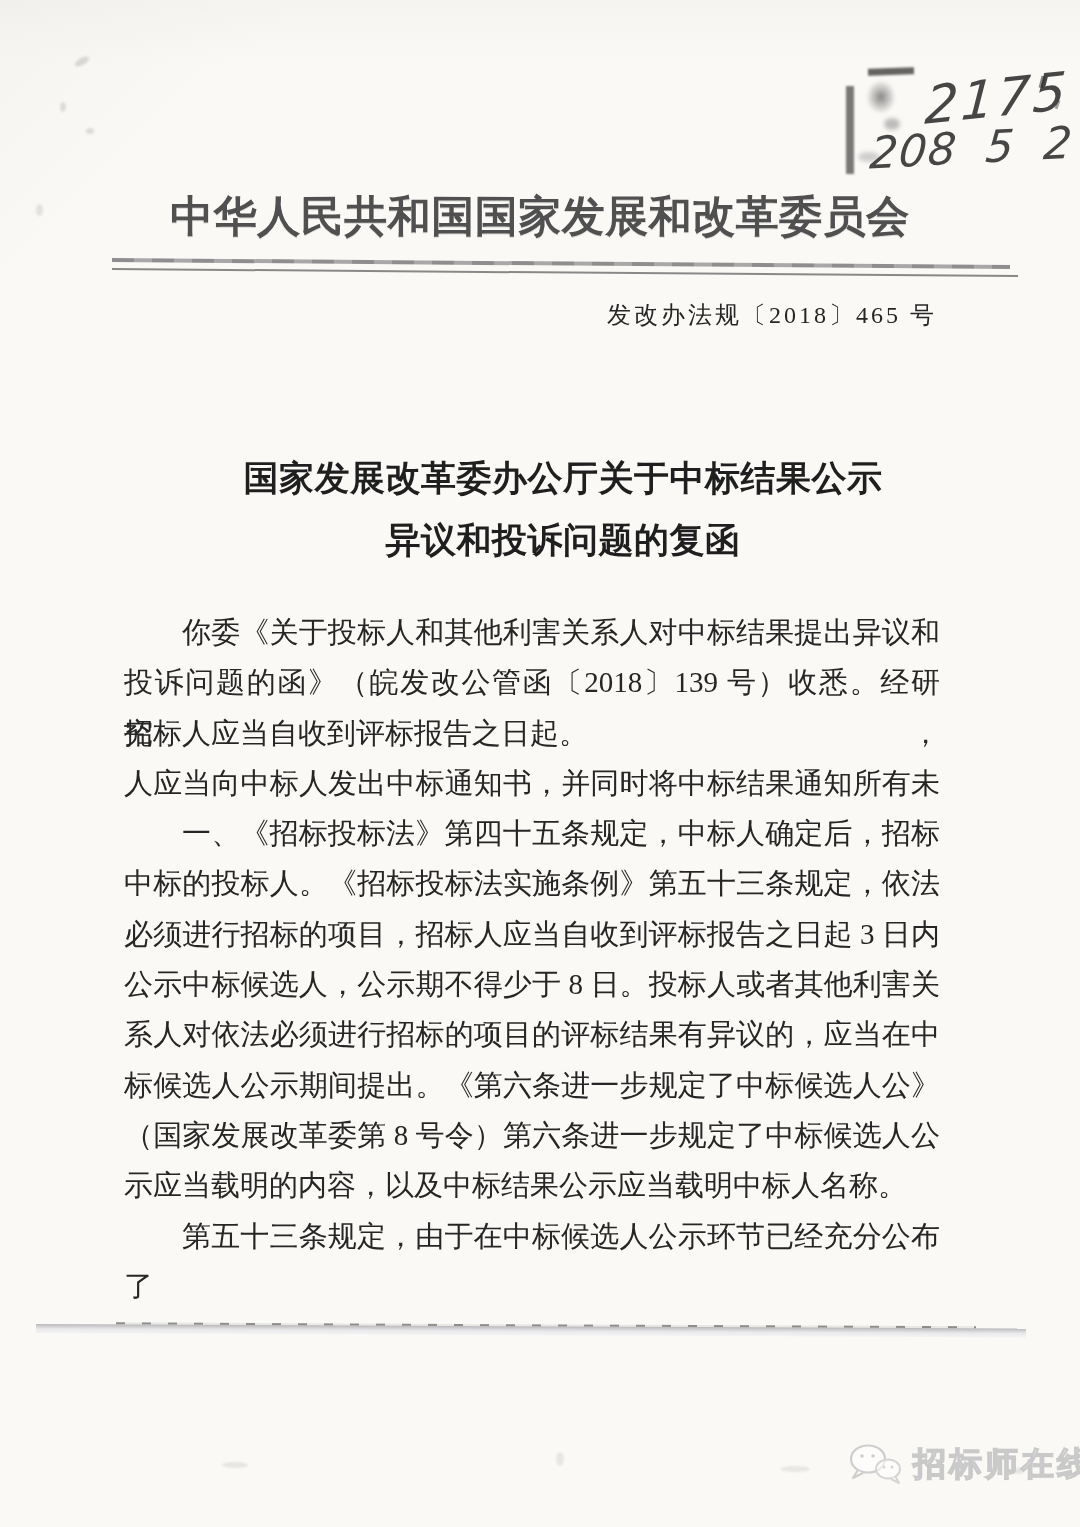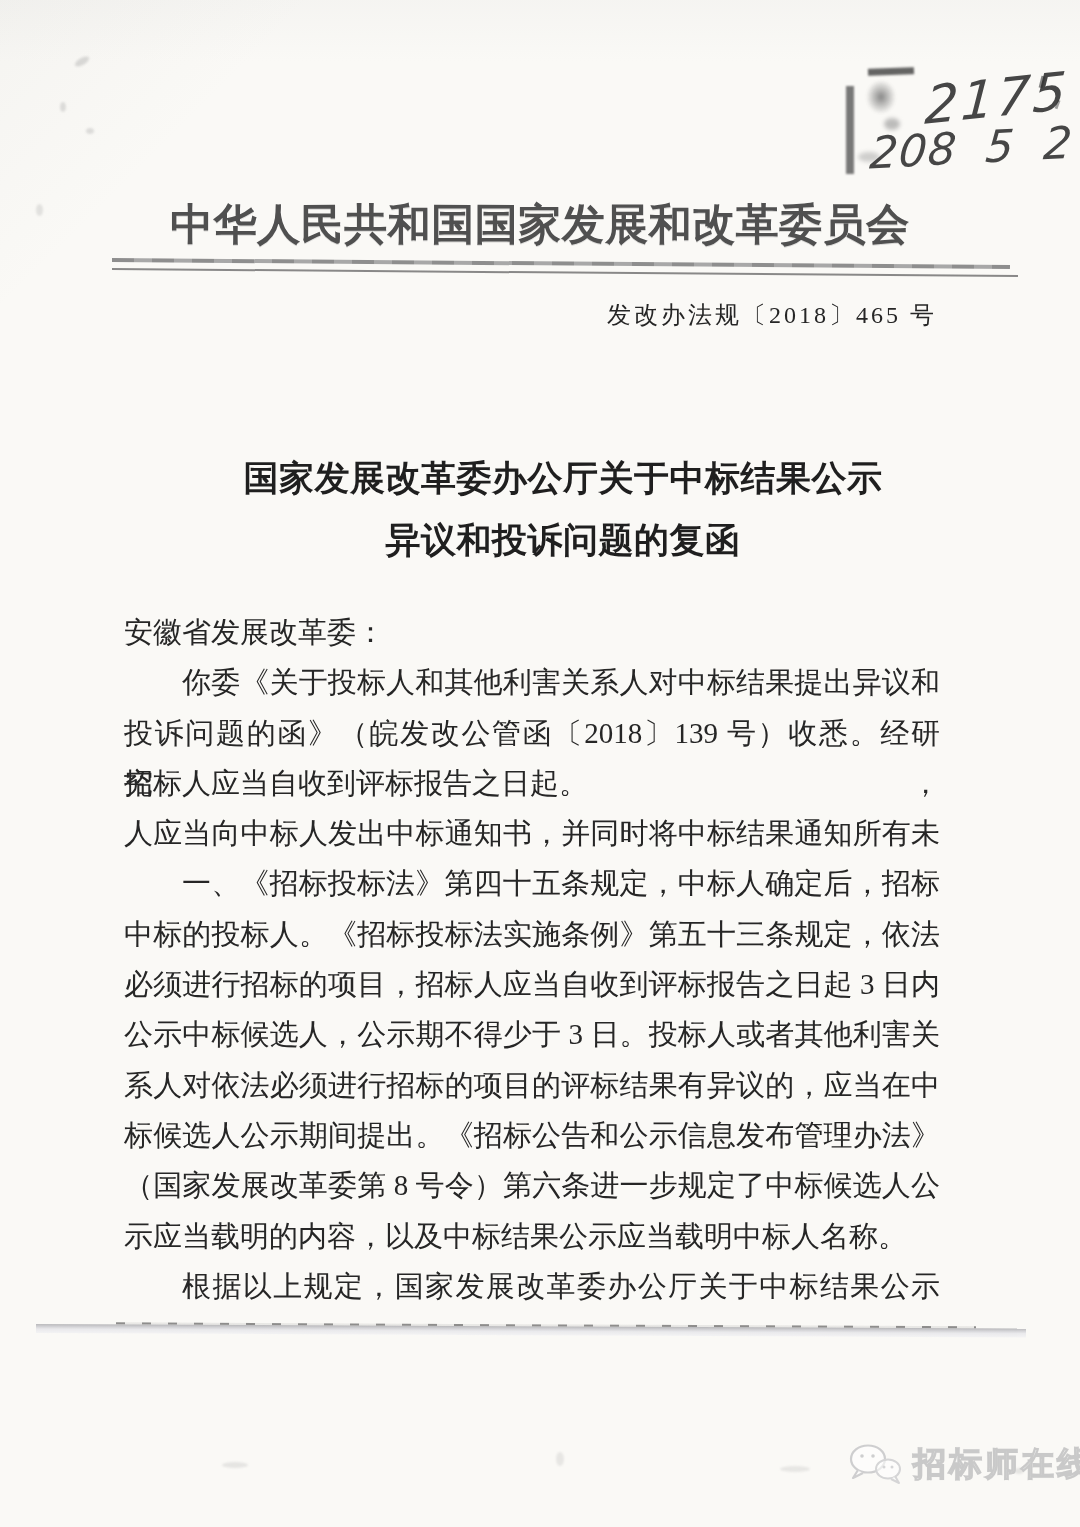--- a/index.html
+++ b/index.html
@@ -50,21 +50,21 @@
   .sp4 { left: 36px;  top: 204px; width: 7px;  height: 12px; opacity:.25; }
   .sp5 { left: 222px; top: 1462px; width: 26px; height: 6px; opacity:.22; }
   .sp6 { left: 556px; top: 1452px; width: 8px;  height: 14px; opacity:.2; }
   .sp7 { left: 780px; top: 1466px; width: 30px; height: 6px; opacity:.2; }
   .sp8 { left: 1014px; top: 1468px; width: 10px; height: 6px; opacity:.22; }
 
   
   .org-name {
     position: absolute;
     left: 0; right: 0; top: 184px;
-    margin: 12px;
+    margin: 4px;
     text-align: center;
     font-size: 43px;
     font-weight: 700;
     letter-spacing: 0.5px;
     color: var(--letterhead-ink, #525252);
     text-shadow: 1px 0 0 rgba(255,255,255,.45), 0 1px 0 rgba(110,110,110,.25);
     filter: contrast(1.05);
   }
   .rule { position: absolute; transform-origin: left center; }
   .rule-top {
@@ -174,34 +174,33 @@
   <div class="rule rule-top"></div>
   <div class="rule rule-bottom"></div>
   <div class="doc-number">发改办法规〔2018〕465 号</div>
 
   <div class="doc-title">
     <div class="t-line">国家发展改革委办公厅关于中标结果公示</div>
     <div class="t-line">异议和投诉问题的复函</div>
   </div>
 
   <div class="body-text">
-    <div class="line">安徽省发展改革委：</div>
     <div class="line indent j">你委《关于投标人和其他利害关系人对中标结果提出异议和</div>
     <div class="line j">投诉问题的函》（皖发改公管函〔2018〕139 号）收悉。经研究，</div>
     <div class="line">招标人应当自收到评标报告之日起。</div>
     <div class="line j">人应当向中标人发出中标通知书，并同时将中标结果通知所有未</div>
     <div class="line indent j">一、《招标投标法》第四十五条规定，中标人确定后，招标</div>
     <div class="line j">中标的投标人。《招标投标法实施条例》第五十三条规定，依法</div>
     <div class="line j">必须进行招标的项目，招标人应当自收到评标报告之日起 3 日内</div>
-    <div class="line j">公示中标候选人，公示期不得少于 3 日。投标人或者其他利害关</div>
+    <div class="line j">公示中标候选人，公示期不得少于 8 日。投标人或者其他利害关</div>
     <div class="line j">系人对依法必须进行招标的项目的评标结果有异议的，应当在中</div>
-    <div class="line j">标候选人公示期间提出。《招标公告和公示信息发布管理办法》</div>
+    <div class="line j">标候选人公示期间提出。《第六条进一步规定了中标候选人公》</div>
     <div class="line j">（国家发展改革委第 8 号令）第六条进一步规定了中标候选人公</div>
     <div class="line">示应当载明的内容，以及中标结果公示应当载明中标人名称。</div>
-    <div class="line indent j">根据以上规定，国家发展改革委办公厅关于中标结果公示</div>
+    <div class="line indent j">第五十三条规定，由于在中标候选人公示环节已经充分公布了</div>
   </div>
 
   <div class="footer-band"></div>
 
   <div class="watermark">
     <svg class="wm-icon" width="58" height="48" viewBox="0 0 58 48" fill="none">
       <ellipse cx="22" cy="19" rx="17" ry="13.5" stroke="#c7c7c9" stroke-width="2.2" fill="rgba(255,255,255,0.6)"></ellipse>
       <path d="M12 30 L7 38 L17 33" stroke="#c7c7c9" stroke-width="2.2" fill="rgba(255,255,255,0.6)" stroke-linejoin="round"></path>
       <circle cx="16" cy="16" r="1.8" fill="#c7c7c9"></circle>
       <circle cx="27" cy="16" r="1.8" fill="#c7c7c9"></circle>

